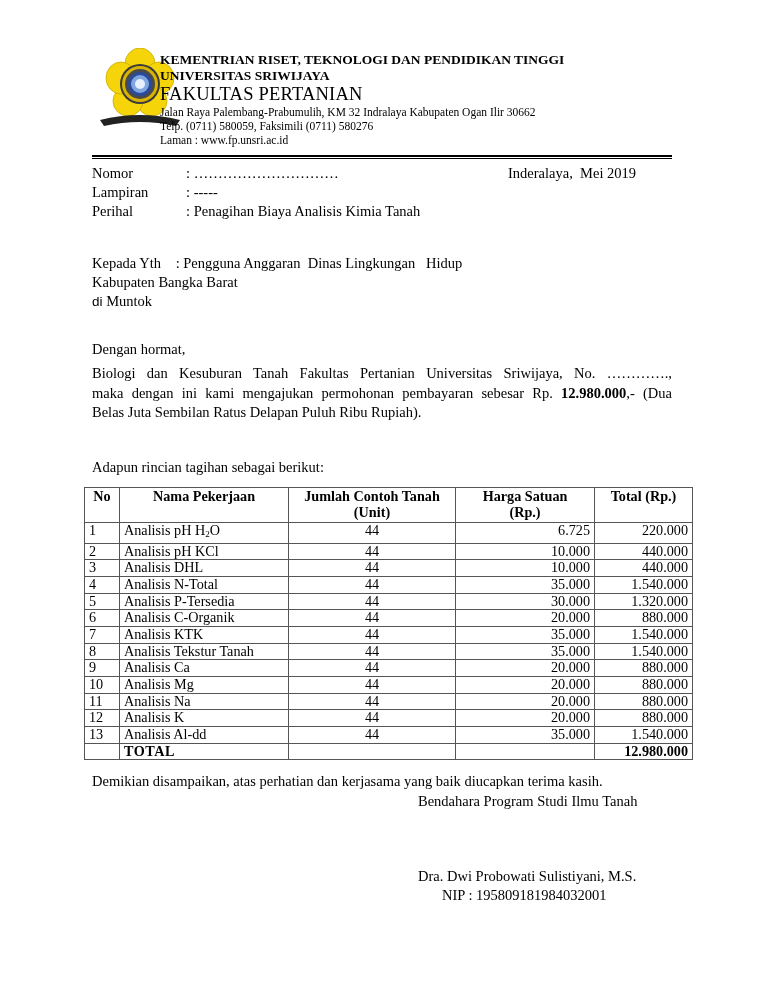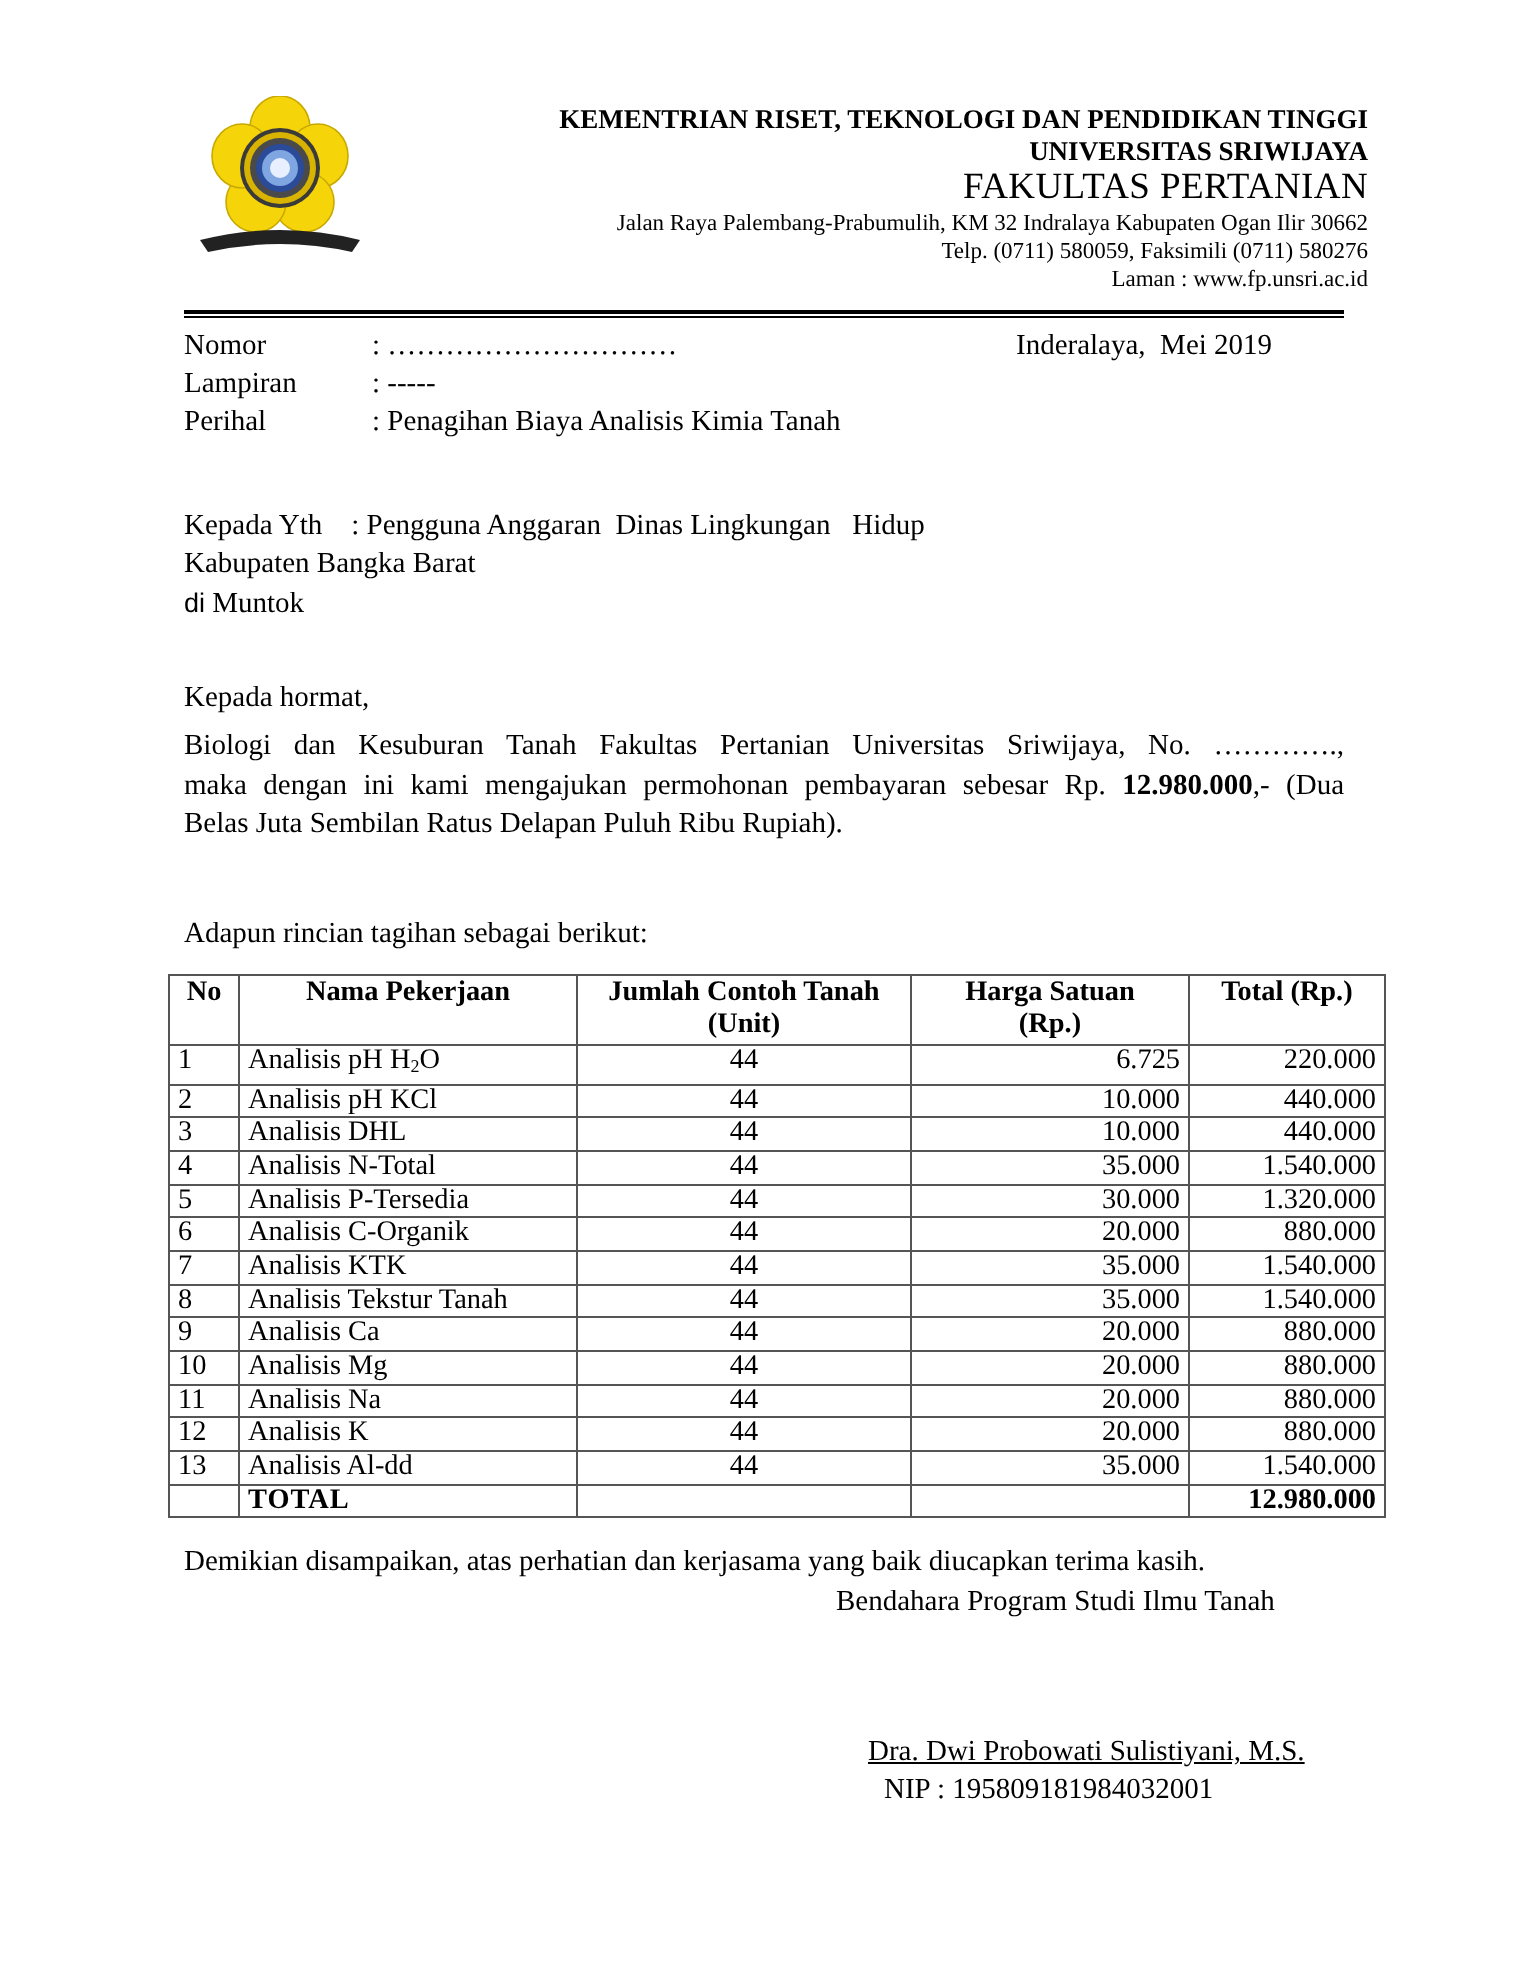--- a/index.html
+++ b/index.html
@@ -1,20 +1,20 @@
 <!DOCTYPE html>
 <html><head>
 <meta charset="utf-8">
 <style>
   html, body { margin: 0; padding: 0; background: #ffffff; }
   body { width: 768px; height: 994px; position: relative; overflow: hidden;
          font-family: "Liberation Serif", serif; color: #000; }
   .abs { position: absolute; }
   .logo { left: 92px; top: 48px; width: 96px; height: 82px; }
-  .kop { left: 144px; width: 540px; text-align: right; }
+  .kop { left: 160px; width: 540px; text-align: left; }
   .kop1 { top: 52px; font-size: 13.5px; font-weight: bold; }
   .kop2 { top: 68px; font-size: 13.5px; font-weight: bold; }
   .kop3 { top: 84px; font-size: 18.5px; font-weight: normal; letter-spacing: 0.2px; }
   .kop4 { top: 106px; font-size: 11.5px; }
   .kop5 { top: 120px; font-size: 11.5px; }
   .kop6 { top: 134px; font-size: 11.5px; }
   .rule { left: 92px; width: 580px; top: 155px; }
   .rule .thick { height: 2px; background: #000; }
   .rule .thin { height: 1px; background: #000; margin-top: 1px; }
   .body-text { font-size: 14.5px; line-height: 19px; }
@@ -38,21 +38,21 @@
   table.invoice td.r { text-align: right; }
   table.invoice td.l { text-align: left; }
   .col-no { width: 26px; }
   .col-nama { width: 160px; }
   .col-jml { width: 158px; }
   .col-harga { width: 130px; }
   .col-total { width: 89px; }
   .bold { font-weight: bold; }
   .closing { left: 92px; top: 772px; }
   .role { left: 418px; top: 792px; }
-  .signer { left: 434px; top: 867px; text-decoration: underline; }
+  .signer { left: 418px; top: 867px; }
   .nip { left: 442px; top: 886px; }
   sub { font-size: 9px; vertical-align: -2px; }
 </style>
 </head>
 <body>
 
 <div class="abs logo">
   <svg width="96" height="82" viewBox="0 0 96 82">
     <g transform="translate(48,36)">
       <g fill="#f5d50a" stroke="#c9a800" stroke-width="0.8">
@@ -100,21 +100,21 @@
   </div>
 </div>
 <div class="abs date body-text" style="white-space:pre;">Inderalaya,  Mei 2019</div>
 
 <div class="abs recipient body-text">
   <div style="white-space:pre;"><span>Kepada Yth</span><span>    </span><span>: Pengguna Anggaran  Dinas Lingkungan   Hidup</span></div>
   <div>Kabupaten Bangka Barat</div>
   <div><span class="di">di</span> <span>Muntok</span></div>
 </div>
 
-<div class="abs greet body-text">Kepada hormat,</div>
+<div class="abs greet body-text">Dengan hormat,</div>
 
 <div class="abs para body-text">
   <span class="line">Biologi dan Kesuburan Tanah Fakultas Pertanian Universitas Sriwijaya, No. ………….,</span>
   <span class="line"><span>maka dengan ini kami mengajukan permohonan pembayaran sebesar Rp. </span><b>12.980.000</b><span>,- (Dua</span></span>
   <span class="line last">Belas Juta Sembilan Ratus Delapan Puluh Ribu Rupiah).</span>
 </div>
 
 <div class="abs intro body-text">Adapun rincian tagihan sebagai berikut:</div>
 
 <table class="invoice">

